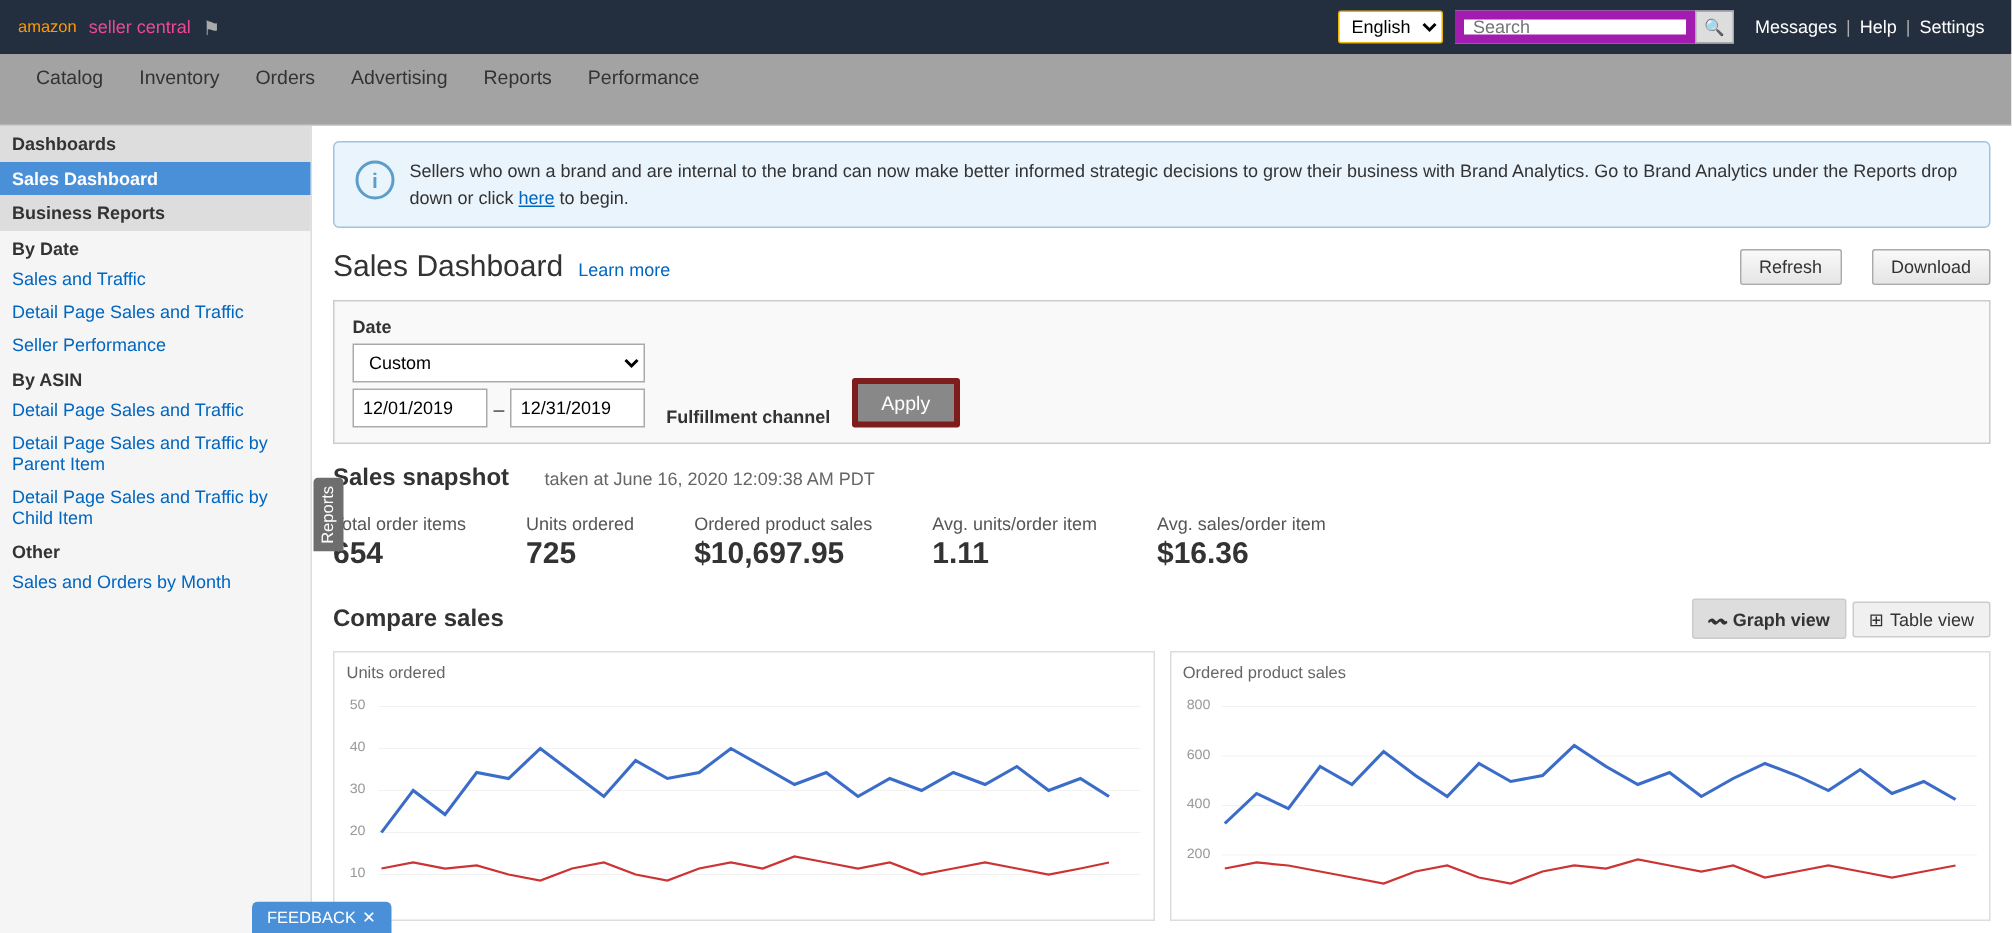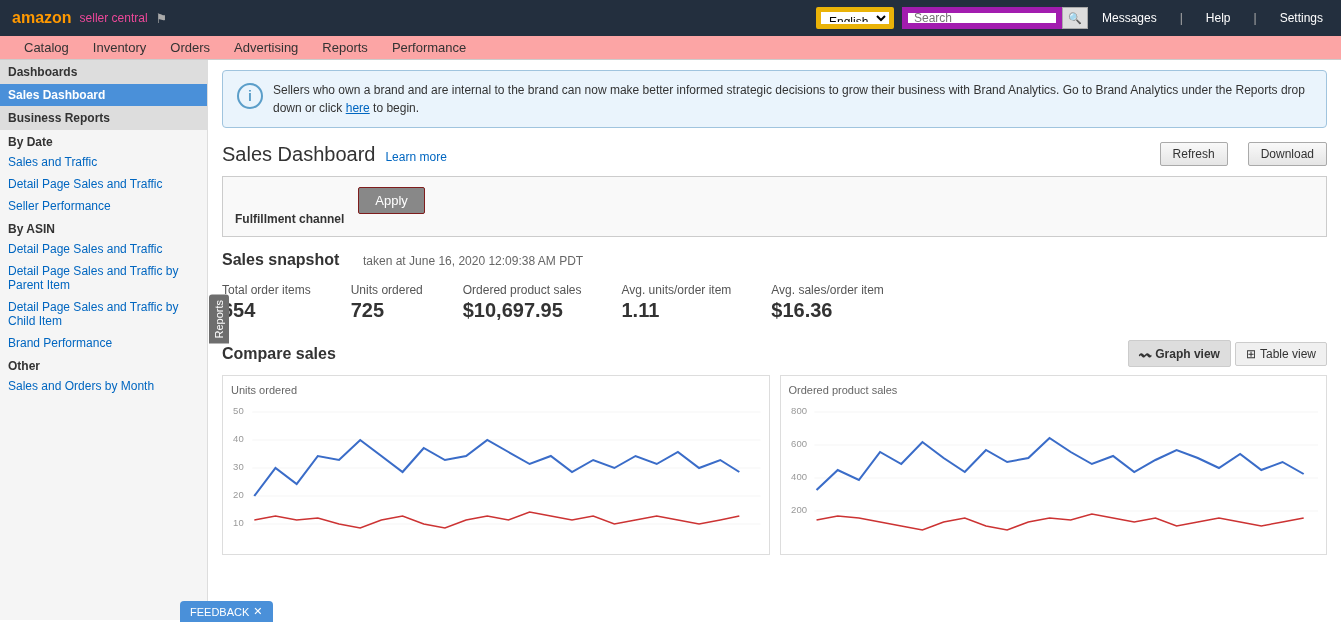--- a/index.html
+++ b/index.html
@@ -12,21 +12,21 @@
       justify-content: space-between;
       background: #232f3e;
       padding: 4px 12px;
       height: 36px;
     }
     .logo-area { display: flex; align-items: center; gap: 8px; }
     .top-right { display: flex; align-items: center; gap: 8px; }
     .lang-select {
       font-size: 12px;
       padding: 2px 4px;
-      border: 5px solid #eab308;
+      border: 1px solid #eab308;
       background: #fff;
       border-radius: 2px;
       height: 22px;
     }
     .search-box {
       display: flex;
       align-items: center;
     }
     .search-input {
       width: 160px;
@@ -36,37 +36,37 @@
       font-size: 12px;
     }
     .search-btn {
       background: #ddd;
       border: 1px solid #aaa;
       height: 22px;
       width: 26px;
       cursor: pointer;
       display: flex; align-items: center; justify-content: center;
     }
-    .top-links { display: flex; align-items: center; gap: 17px; }
+    .top-links { display: flex; align-items: center; gap: 0; }
     .top-link {
       color: #fff;
       text-decoration: none;
       font-size: 12px;
       padding: 0 6px;
     }
     .top-link-sep { color: #aaa; font-size: 12px; }
 
     
     .nav-bar {
-      background: #fca5a5;
+      background: #a3a3a3;
       border-bottom: 1px solid #ccc;
       padding: 0 12px;
       display: flex;
-      align-items: center;
-      height: 24px;
+      align-items: flex-start;
+      height: 48px;
     }
     .nav-item {
       padding: 8px 12px;
       font-size: 13px;
       color: #333;
       cursor: pointer;
       text-decoration: none;
       white-space: nowrap;
     }
 
@@ -185,27 +185,27 @@
     .date-input {
       height: 26px;
       border: 1px solid #aaa;
       padding: 2px 6px;
       font-size: 12px;
       width: 90px;
     }
     .apply-btn {
       background: #888;
       color: #fff;
-      border: 1px solid #7f1d1d;
+      border: 4px solid #7f1d1d;
       padding: 5px 16px;
       font-size: 13px;
       cursor: pointer;
       border-radius: 2px;
       align-self: flex-end;
-      margin-bottom: 12px;
+      margin-bottom: 0;
     }
 
     
     .snapshot-section { margin-bottom: 14px; }
     .snapshot-title { font-size: 16px; font-weight: bold; color: #333; display: inline; }
     .snapshot-subtitle { font-size: 12px; color: #666; margin-left: 20px; }
     .snapshot-stats {
       display: flex;
       gap: 40px;
       margin-top: 10px;
@@ -249,41 +249,41 @@
       overflow: hidden;
     }
     .chart-label { font-size: 11px; color: #666; margin-bottom: 4px; }
 
     svg.chart { width: 100%; height: 140px; }
 
     
     .feedback-btn {
       position: fixed;
       bottom: 0;
-      left: 180px;
+      left: 168px;
       background: #4a90d9;
       color: #fff;
       font-size: 11px;
       padding: 4px 10px;
       cursor: pointer;
       border-top-left-radius: 4px;
       border-top-right-radius: 4px;
       display: flex;
       align-items: center;
       gap: 4px;
       text-align: center;
     }
     .feedback-close { font-size: 11px; cursor: pointer; }
   </style>
 </head>
 <body>
 
 <div class="top-bar">
   <div class="logo-area">
-    <span style="color:#ff9900;font-weight:bold;font-size:16px;">amazon</span>
+    <span style="color:#ff9900;font-weight:normal;font-size:11px;">amazon</span>
     <span style="color:#ec4899;font-size:12px;">seller central</span>
     <span style="color:#aaa;font-size:13px;">⚑</span>
   </div>
   <div class="top-right">
     <select class="lang-select">
       <option>English</option>
     </select>
     <div class="search-box">
       <input type="text" class="search-input" placeholder="Search" style="">
       <button class="search-btn">
@@ -319,21 +319,20 @@
 
     <div class="sidebar-subsection">By Date</div>
     <div class="sidebar-item">Sales and Traffic</div>
     <div class="sidebar-item">Detail Page Sales and Traffic</div>
     <div class="sidebar-item">Seller Performance</div>
 
     <div class="sidebar-subsection">By ASIN</div>
     <div class="sidebar-item">Detail Page Sales and Traffic</div>
     <div class="sidebar-item" style="padding-left:8px;">Detail Page Sales and Traffic by Parent Item</div>
     <div class="sidebar-item" style="padding-left:8px;">Detail Page Sales and Traffic by Child Item</div>
-    <div class="sidebar-item">Brand Performance</div>
 
     <div class="sidebar-subsection">Other</div>
     <div class="sidebar-item">Sales and Orders by Month</div>
 
     <div style="position:absolute;right:-22px;top:42%;background:#6e6e6e;color:#fff;font-size:11px;padding:5px 4px;cursor:pointer;writing-mode:vertical-rl;text-orientation:mixed;transform:rotate(180deg);border-radius:0 0 3px 3px;z-index:10;">Reports</div>
   </div>
 
   <div class="content">
 
     <div class="info-banner">
@@ -348,20 +347,35 @@
         <span class="dashboard-title">Sales Dashboard</span>
         <a class="learn-more">Learn more</a>
       </div>
       <div class="header-btns">
         <button class="header-btn">Refresh</button>
         <button class="header-btn">Download</button>
       </div>
     </div>
 
     <div class="filter-row">
+      <div class="filter-group">
+        <label class="filter-label">Date</label>
+        <select class="filter-select">
+          <option>Custom</option>
+          <option>Today</option>
+          <option>Yesterday</option>
+          <option>Last 7 days</option>
+          <option>Last 30 days</option>
+        </select>
+        <div class="date-range">
+          <input type="text" class="date-input" value="12/01/2019" style="">
+          <span>–</span>
+          <input type="text" class="date-input" value="12/31/2019" style="">
+        </div>
+      </div>
       <div class="filter-group">
         <label class="filter-label">Fulfillment channel</label>
       </div>
       <button class="apply-btn">Apply</button>
     </div>
 
     <div class="snapshot-section">
       <span class="snapshot-title">Sales snapshot</span>
       <span class="snapshot-subtitle">taken at June 16, 2020 12:09:38 AM PDT</span>
       <div class="snapshot-stats">

